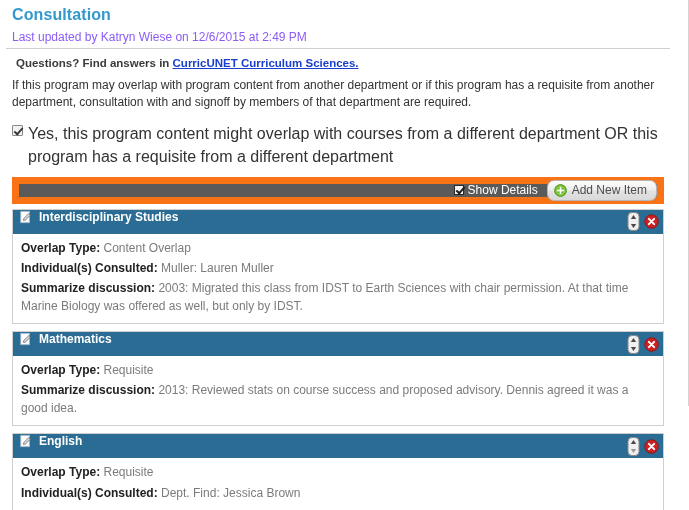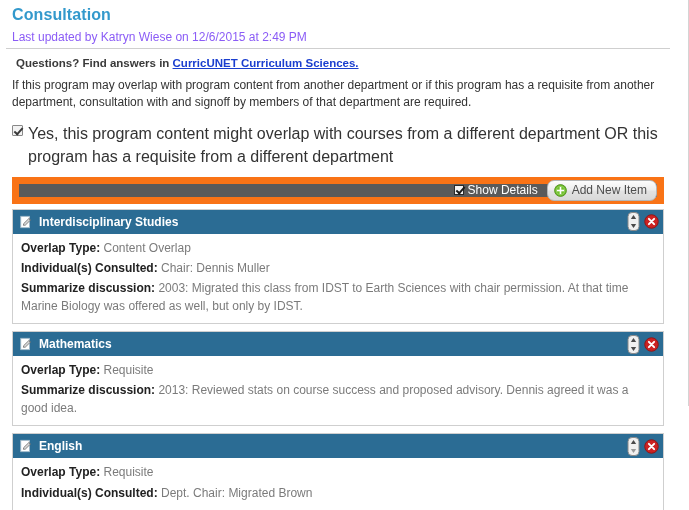--- a/index.html
+++ b/index.html
@@ -173,21 +173,20 @@
   }
   .card {
     border: 1px solid #cfcfcf;
     background: #ffffff;
     margin-bottom: 7px;
   }
   .card-header {
     height: 24px;
     background: #2b6c94;
     display: flex;
-    align-items: center;
     padding: 0 4px 0 6px;
     box-sizing: border-box;
   }
   .card-title {
     color: #ffffff;
     font-size: 12px;
     font-weight: bold;
     margin-left: 6px;
     flex: 1 1 auto;
     white-space: nowrap;
@@ -279,21 +278,21 @@
             </svg>
           </span>
         </div>
         <div class="card-body">
           <div class="field">
             <span class="field-label">Overlap Type:</span>
             <span class="field-value">Content Overlap</span>
           </div>
           <div class="field">
             <span class="field-label">Individual(s) Consulted:</span>
-            <span class="field-value">Chair: Dennis Muller</span>
+            <span class="field-value">Muller: Lauren Muller</span>
           </div>
           <div class="field">
             <span class="field-label">Summarize discussion:</span>
             <span class="field-value">2003: Migrated this class from IDST to Earth Sciences with chair permission. At that time Marine Biology was offered as well, but only by IDST.</span>
           </div>
         </div>
       </div>
 
       <div class="card">
         <div class="card-header">
@@ -347,21 +346,21 @@
             </svg>
           </span>
         </div>
         <div class="card-body">
           <div class="field">
             <span class="field-label">Overlap Type:</span>
             <span class="field-value">Requisite</span>
           </div>
           <div class="field">
             <span class="field-label">Individual(s) Consulted:</span>
-            <span class="field-value">Dept. Chair: Migrated Brown</span>
+            <span class="field-value">Dept. Find: Jessica Brown</span>
           </div>
 
         </div>
       </div>
 
     </div>
   </div>
 </div>
 
 </body></html>

